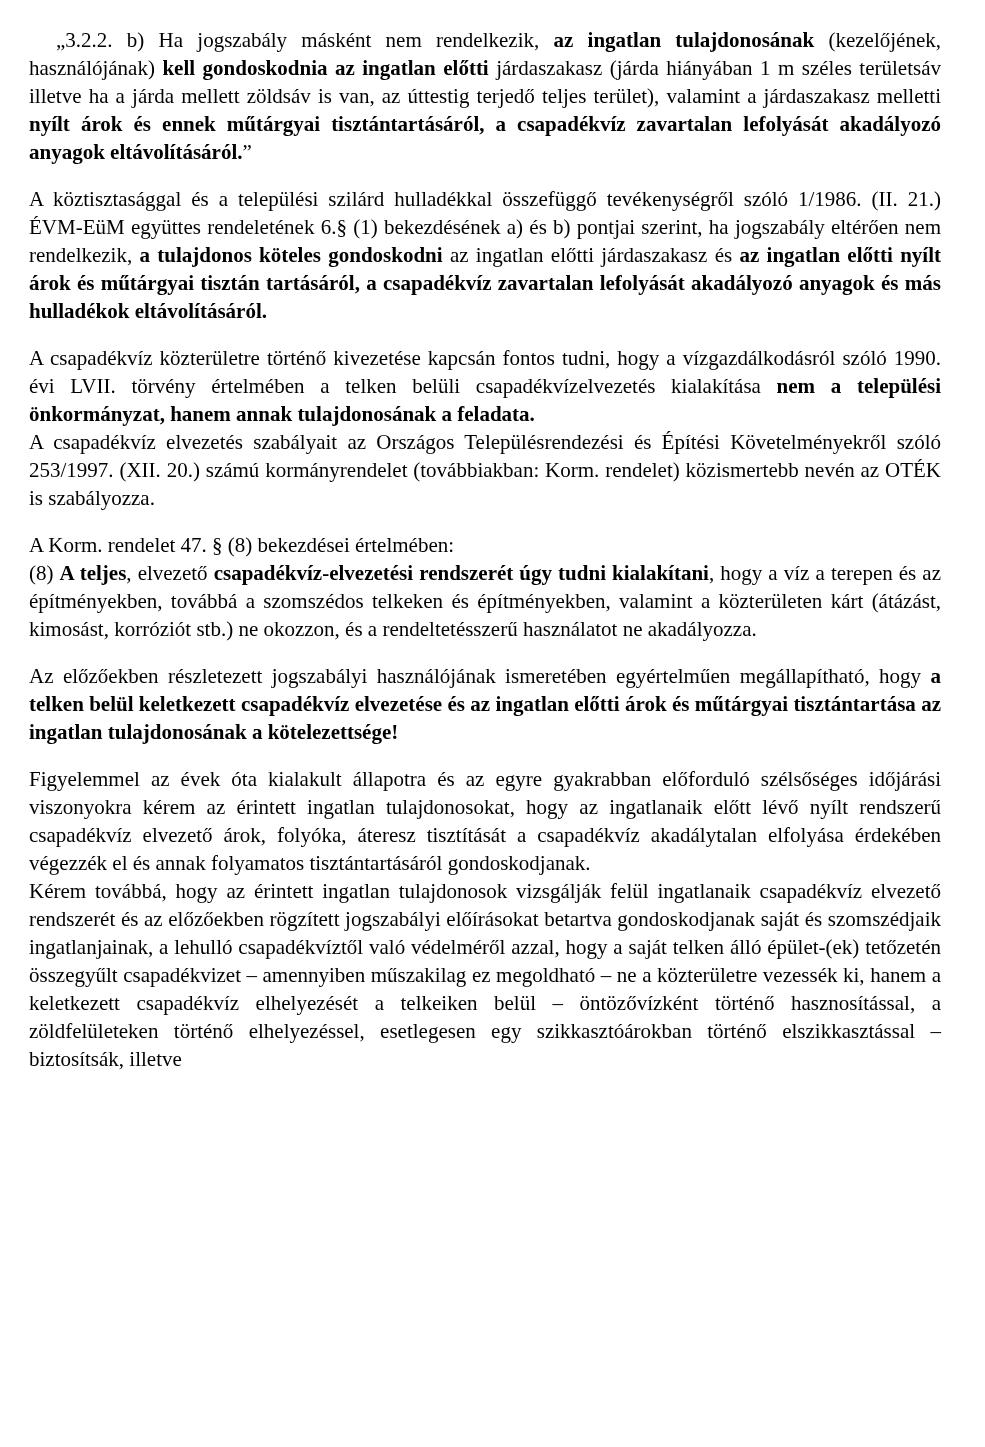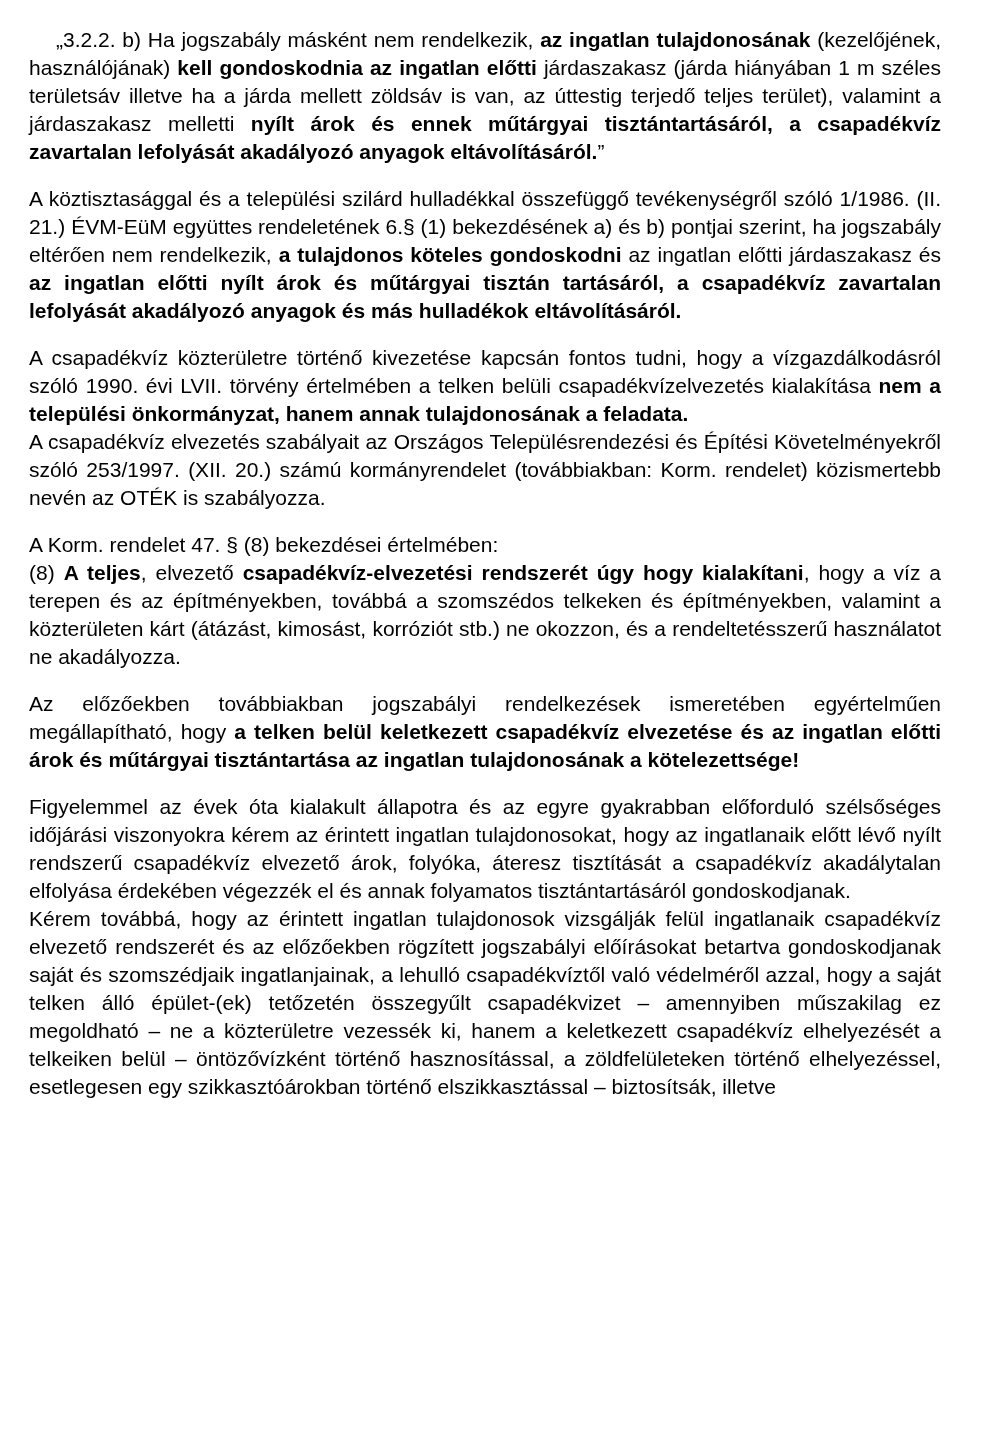--- a/index.html
+++ b/index.html
@@ -6,21 +6,21 @@
     margin: 0;
     padding: 0;
     background: #ffffff;
   }
   .page {
     position: relative;
     width: 985px;
     height: 1177px;
     background: #ffffff;
     color: #000000;
-    font-family: Liberation Sans, sans-serif;
+    font-family: Liberation Serif, serif;
     font-size: 21px;
     line-height: 28px;
     overflow: hidden;
   }
   .body-text {
     position: absolute;
     left: 29px;
     top: 26px;
     width: 912px;
     text-align: justify;
@@ -52,22 +52,22 @@
 </head>
 <body>
 
 <div class="page">
   <div class="body-text">
     <p class="indent"><span>„3.2.2. b) Ha jogszabály másként nem rendelkezik, </span><b>az ingatlan tulajdonosának</b><span> (kezelőjének, használójának) </span><b>kell gondoskodnia az ingatlan előtti</b><span> járdaszakasz (járda hiányában 1 m széles területsáv illetve ha a járda mellett zöldsáv is van, az úttestig terjedő teljes terület), valamint a járdaszakasz melletti </span><b>nyílt árok és ennek műtárgyai tisztántartásáról, a csapadékvíz zavartalan lefolyását akadályozó anyagok eltávolításáról.</b><span>”</span></p>
     <p class="gap"><span>A köztisztasággal és a települési szilárd hulladékkal összefüggő tevékenységről szóló 1/1986. (II. 21.) ÉVM-EüM együttes rendeletének 6.§ (1) bekezdésének a) és b) pontjai szerint, ha jogszabály eltérően nem rendelkezik, </span><b>a tulajdonos köteles gondoskodni</b><span> az ingatlan előtti járdaszakasz és </span><b>az ingatlan előtti nyílt árok és műtárgyai tisztán tartásáról, a csapadékvíz zavartalan lefolyását akadályozó anyagok és más hulladékok eltávolításáról.</b></p>
     <p class="gap"><span>A csapadékvíz közterületre történő kivezetése kapcsán fontos tudni, hogy a vízgazdálkodásról szóló 1990. évi LVII. törvény értelmében a telken belüli csapadékvízelvezetés kialakítása </span><b>nem a települési önkormányzat, hanem annak tulajdonosának a feladata.</b></p>
     <p><span>A csapadékvíz elvezetés szabályait az Országos Településrendezési és Építési Követelményekről szóló 253/1997. (XII. 20.) számú kormányrendelet (továbbiakban: Korm. rendelet) közismertebb nevén az OTÉK is szabályozza.</span></p>
     <p class="gap"><span>A Korm. rendelet 47. § (8) bekezdései értelmében:</span></p>
-    <p><span>(8) </span><b>A teljes</b><span>, elvezető </span><b>csapadékvíz-elvezetési rendszerét úgy hogy kialakítani</b><span>, hogy a víz a terepen és az építményekben, továbbá a szomszédos telkeken és építményekben, valamint a közterületen kárt (átázást, kimosást, korróziót stb.) ne okozzon, és a rendeltetésszerű használatot ne akadályozza.</span></p>
-    <p class="gap"><span>Az előzőekben továbbiakban jogszabályi rendelkezések ismeretében egyértelműen megállapítható, hogy </span><b>a telken belül keletkezett csapadékvíz elvezetése és az ingatlan előtti árok és műtárgyai tisztántartása az ingatlan tulajdonosának a kötelezettsége!</b></p>
+    <p><span>(8) </span><b>A teljes</b><span>, elvezető </span><b>csapadékvíz-elvezetési rendszerét úgy tudni kialakítani</b><span>, hogy a víz a terepen és az építményekben, továbbá a szomszédos telkeken és építményekben, valamint a közterületen kárt (átázást, kimosást, korróziót stb.) ne okozzon, és a rendeltetésszerű használatot ne akadályozza.</span></p>
+    <p class="gap"><span>Az előzőekben részletezett jogszabályi használójának ismeretében egyértelműen megállapítható, hogy </span><b>a telken belül keletkezett csapadékvíz elvezetése és az ingatlan előtti árok és műtárgyai tisztántartása az ingatlan tulajdonosának a kötelezettsége!</b></p>
     <p class="gap"><span>Figyelemmel az évek óta kialakult állapotra és az egyre gyakrabban előforduló szélsőséges időjárási viszonyokra kérem az érintett ingatlan tulajdonosokat, hogy az ingatlanaik előtt lévő nyílt rendszerű csapadékvíz elvezető árok, folyóka, áteresz tisztítását a csapadékvíz akadálytalan elfolyása érdekében végezzék el és annak folyamatos tisztántartásáról gondoskodjanak.</span></p>
     <p><span>Kérem továbbá, hogy az érintett ingatlan tulajdonosok vizsgálják felül ingatlanaik csapadékvíz elvezető rendszerét és az előzőekben rögzített jogszabályi előírásokat betartva gondoskodjanak saját és szomszédjaik ingatlanjainak, a lehulló csapadékvíztől való védelméről azzal, hogy a saját telken álló épület-(ek) tetőzetén összegyűlt csapadékvizet – amennyiben műszakilag ez megoldható – ne a közterületre vezessék ki, hanem a keletkezett csapadékvíz elhelyezését a telkeiken belül – öntözővízként történő hasznosítással, a zöldfelületeken történő elhelyezéssel, esetlegesen egy szikkasztóárokban történő elszikkasztással – biztosítsák, illetve</span></p>
   </div>
 
   <div class="signature">
     <div>akadálytalan</div>
   </div>
 </div>
 
 </body></html>

